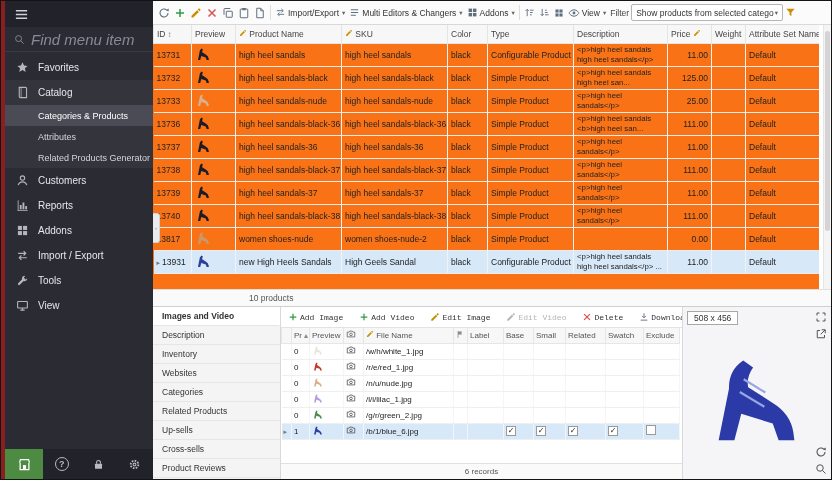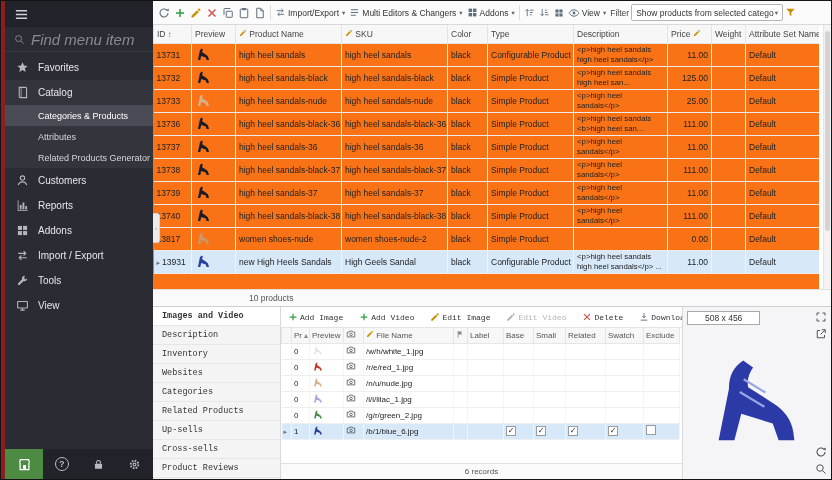--- a/index.html
+++ b/index.html
@@ -50,34 +50,34 @@
   .exp { color:#777; font-size:7px; margin-right:2px; }
   .sortmark { color:#888; font-size:8px; margin-left:2px; }
   .vscroll { position:absolute; right:0; top:24px; width:8px; height:264px; background:#f4f4f4; border-left:1px solid #e5e5e5; cursor:pointer; }
   .vthumb { position:absolute; left:1px; right:1px; top:6px; height:200px; background:#d4d4d4; border-radius:3px; }
   .lhandle { position:absolute; left:0; top:212px; width:7px; height:30px; background:#ececec; border:1px solid #d2d2d2; border-left:none; border-radius:0 3px 3px 0; display:flex; align-items:center; justify-content:center; font-size:6px; color:#888; cursor:pointer; z-index:2; }
   .gstatus { position:absolute; left:0; top:288px; right:0; height:18px; background:#fafafa; border-top:1px solid #e0e0e0; border-bottom:1px solid #cfcfcf; display:flex; align-items:center; padding-left:96px; font-size:8.5px; color:#555; }
 
   
   .bottom { position:absolute; left:0; top:306px; right:0; bottom:0; display:flex; }
   .tabs { width:128px; background:#f4f4f4; border-right:1px solid #d9d9d9; flex:none; }
-  .tab { height:19px; display:flex; align-items:center; padding:0 9px; font-size:8.5px; color:#333; border-bottom:1px solid #e6e6e6; cursor:pointer; white-space:nowrap; overflow:hidden;font-family:Liberation Mono, monospace; }
+  .tab { height:19px; display:flex; align-items:center; padding:0 9px; font-size:8.5px; color:#333; border-bottom:1px solid #e6e6e6; cursor:pointer; white-space:nowrap; overflow:hidden; }
   .tab.active { background:#fff; font-weight:bold; border-right:1px solid #fff; }
 
   .imgpanel { width:402px; border-right:1px solid #d9d9d9; display:flex; flex-direction:column; flex:none; background:#fff; }
   #img-toolbar { height:21px; display:flex; align-items:center; gap:12px; padding:0 5px; font-size:8px; color:#333; border-bottom:1px solid #e3e3e3; white-space:nowrap; overflow:hidden; flex:none;font-family:Liberation Mono, monospace; }
   table.igrid { border-collapse:collapse; table-layout:fixed; width:398px; font-size:8px; flex:none; }
   .igrid th { height:15px; background:#f7f7f7; border:1px solid #e6e6e6; border-top:none; font-weight:normal; color:#555; text-align:left; padding:0 2px; overflow:hidden; white-space:nowrap; }
   .igrid td { height:16px; border-bottom:1px solid #efefef; border-right:1px solid #f5f5f5; padding:0 2px; overflow:hidden; white-space:nowrap; color:#222; }
   .igrid tr.sel td { background:#d7e8f9; }
   .cb { width:10px; height:10px; border:1px solid #9a9a9a; background:#fff; display:inline-flex; align-items:center; justify-content:center; font-size:8px; color:#2a2a2a; line-height:1; cursor:pointer; }
   .istatus { margin-top:auto; height:16px; background:#fafafa; border-top:1px solid #e0e0e0; display:flex; align-items:center; justify-content:center; font-size:8px; color:#555; }
 
   .preview { flex:1; position:relative; background:#f5f5f7; overflow:hidden; }
-  .size-badge { position:absolute; left:4px; top:4px; border:1px solid #a8a8a8; background:#fff; font-size:8.5px; color:#333; padding:1px 17px; z-index:2; }
+  .size-badge { position:absolute; left:4px; top:4px; border:1px solid #a8a8a8; background:#fff; font-size:8.5px; color:#333; padding:1px 6px; z-index:2; }
   .pv-ic { position:absolute; color:#555; cursor:pointer; z-index:2; }
   .bigshoe { position:absolute; left:50%; top:52%; transform:translate(-50%,-50%); width:118px; height:118px; }
 </style>
 </head>
 <body>
 
 <svg width="0" height="0" style="position:absolute">
 <defs>
 <symbol id="menu" viewBox="0 0 24 24">
         <path d="M3 6h18M3 12h18M3 18h18" stroke="currentColor" stroke-width="2.2" fill="none"></path>

